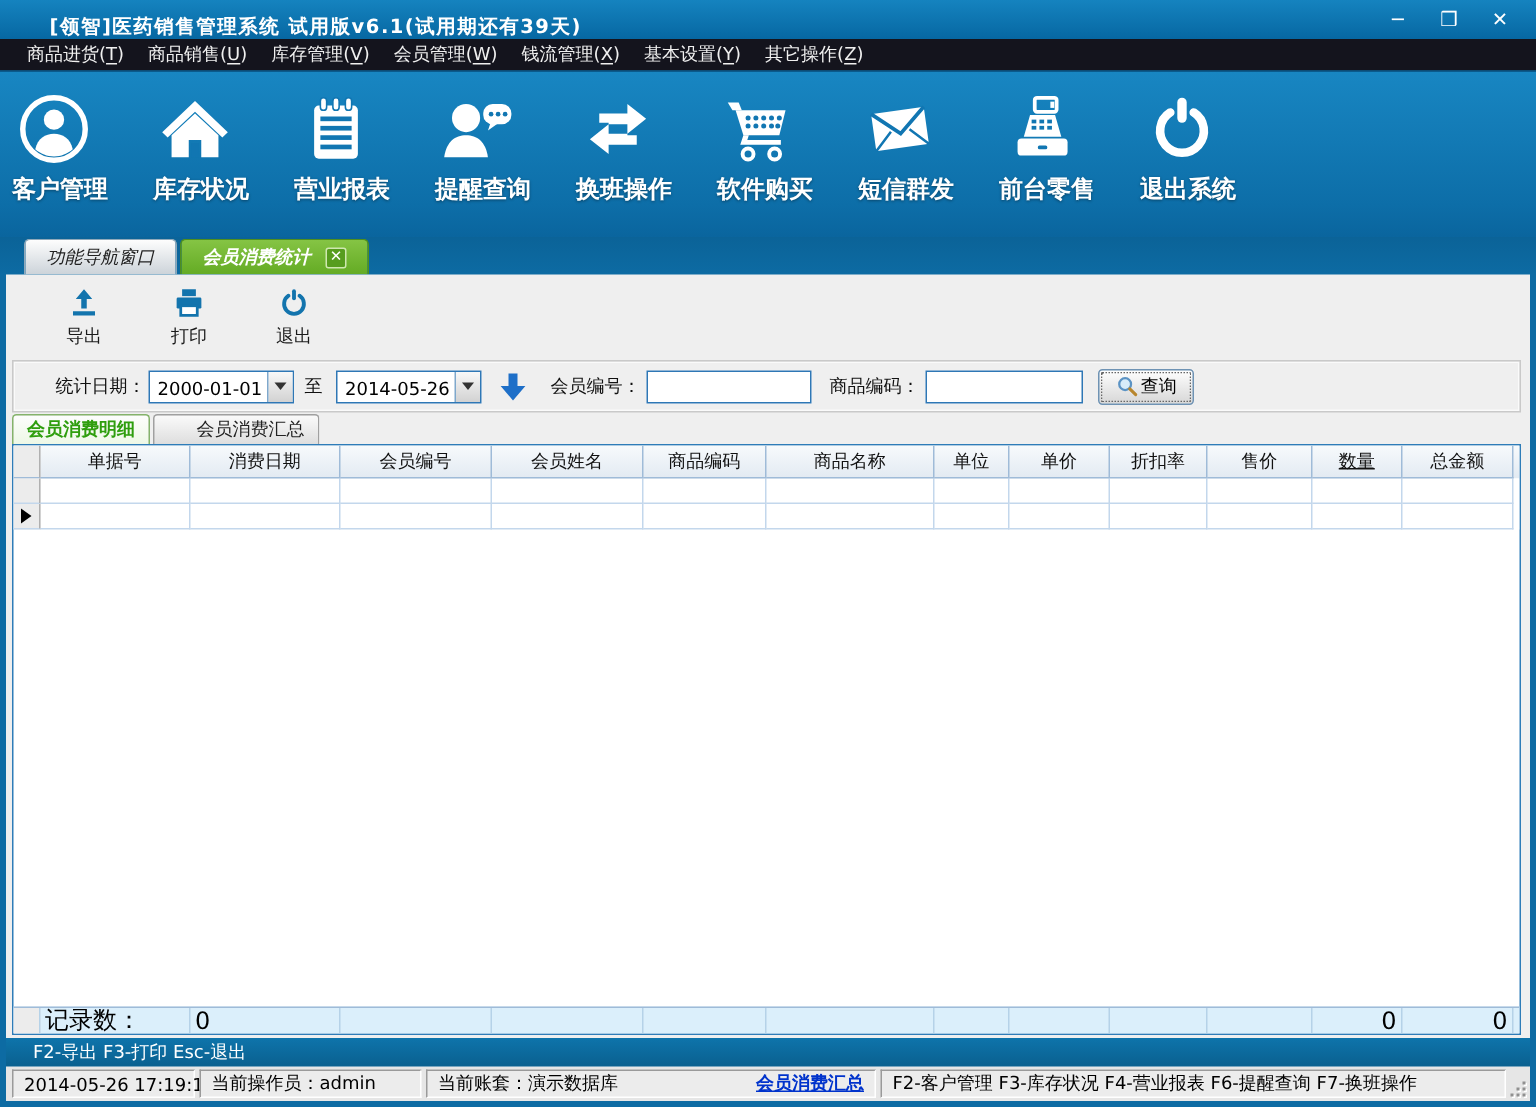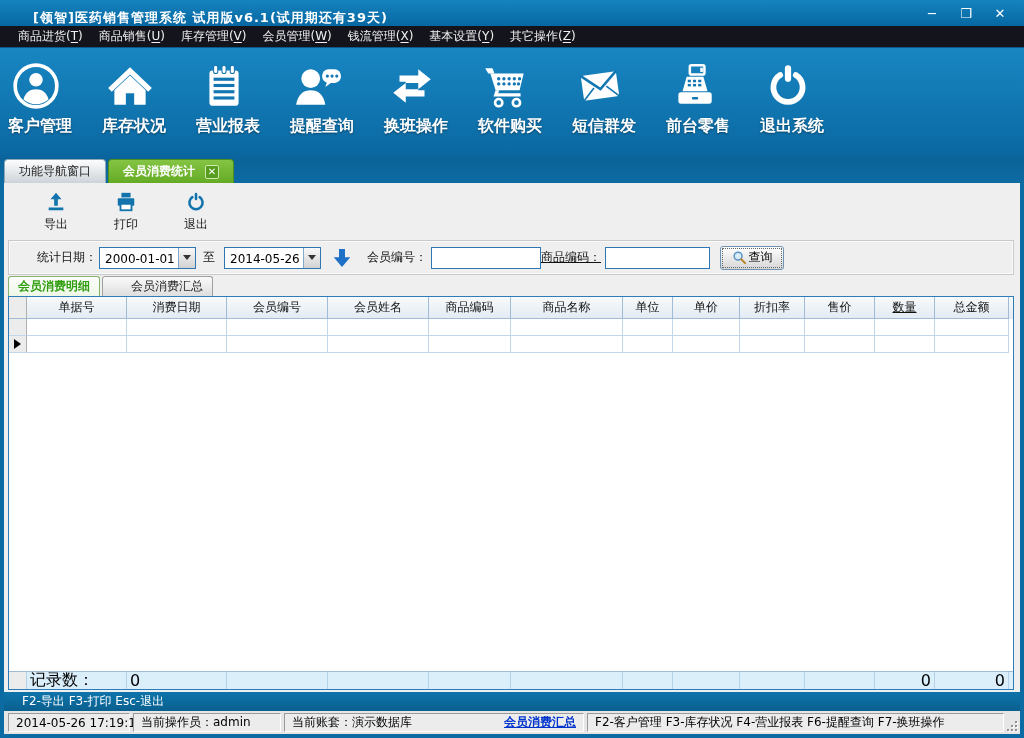--- a/index.html
+++ b/index.html
@@ -23,21 +23,21 @@
   
   .toolbar{position:absolute;top:47px;left:0;right:0;height:111px;
     background:linear-gradient(180deg,#1886c2,#0d6ea8 80%,#0a659e);
     border-top:1px solid #0a5a8c;display:flex;align-items:flex-start;padding:10px 0 0 8px;}
   .tool-item{width:94px;display:flex;flex-direction:column;align-items:flex-start;gap:2px;cursor:default;}
   .tool-icon{width:56px;height:56px;display:flex;align-items:center;justify-content:center;}
   .tool-label{color:#fff;font-size:16px;font-weight:bold;text-shadow:0 1px 2px rgba(0,0,0,.4);white-space:nowrap;}
 
   
   .tabstrip{position:absolute;top:158px;left:0;right:0;height:25px;
-    background:linear-gradient(180deg,#0b6398,#0d6ba3);display:flex;align-items:flex-end;padding-left:4px;}
+    background:linear-gradient(180deg,#0b6398,#0d6ba3);display:flex;align-items:flex-end;padding-left:16px;font-style:italic;}
   .doc-tab{height:24px;line-height:23px;padding:0 14px;font-size:12px;border-radius:4px 4px 0 0;
     border:1px solid #8fa9bb;border-bottom:none;margin-right:2px;display:flex;align-items:center;}
   .doc-tab.inactive{background:linear-gradient(180deg,#fdfdfd,#ccd3d9);color:#222;}
   .doc-tab.active{background:linear-gradient(180deg,#85c444,#64ab24);border-color:#4f8f1d;color:#fff;font-weight:bold;}
   .tab-close{width:14px;height:14px;margin-left:10px;background:#579d1e;border:1px solid #cfe8b0;border-radius:2px;
     color:#fff;font-size:10px;line-height:12px;text-align:center;}
 
   
   .content{position:absolute;top:183px;left:4px;right:4px;height:509px;background:#efefef;}
 
@@ -308,21 +308,21 @@
         <span class="val">2014-05-26</span>
         <span class="dd"></span>
       </div>
       <span style="margin-left:12px;">
         <svg width="18" height="20" viewBox="0 0 24 26">
             <path d="M8 1 h8 v11 h7 L12 25 1 12 h7z" fill="#1e6fc8"></path>
           </svg>
       </span>
       <span class="flabel" style="margin-left:16px;">会员编号：</span>
       <input class="txt-input" style="width: 110px;" value="">
-      <span class="flabel" style="margin-left:0;text-decoration:underline;">商品编码：</span>
+      <span class="flabel" style="margin-left:12px;">商品编码：</span>
       <input class="txt-input" style="width: 105px;" value="">
       <div class="search-btn">
         <span>
           <svg width="15" height="15" viewBox="0 0 16 16">
             <circle cx="6.5" cy="6.5" r="4.2" fill="#d7ecf9" stroke="#5b93c4" stroke-width="1.6"></circle>
             <line x1="9.8" y1="9.8" x2="14" y2="14" stroke="#b8862d" stroke-width="2.2" stroke-linecap="round"></line>
           </svg>
         </span>
         <span style="">查询</span>
       </div>

